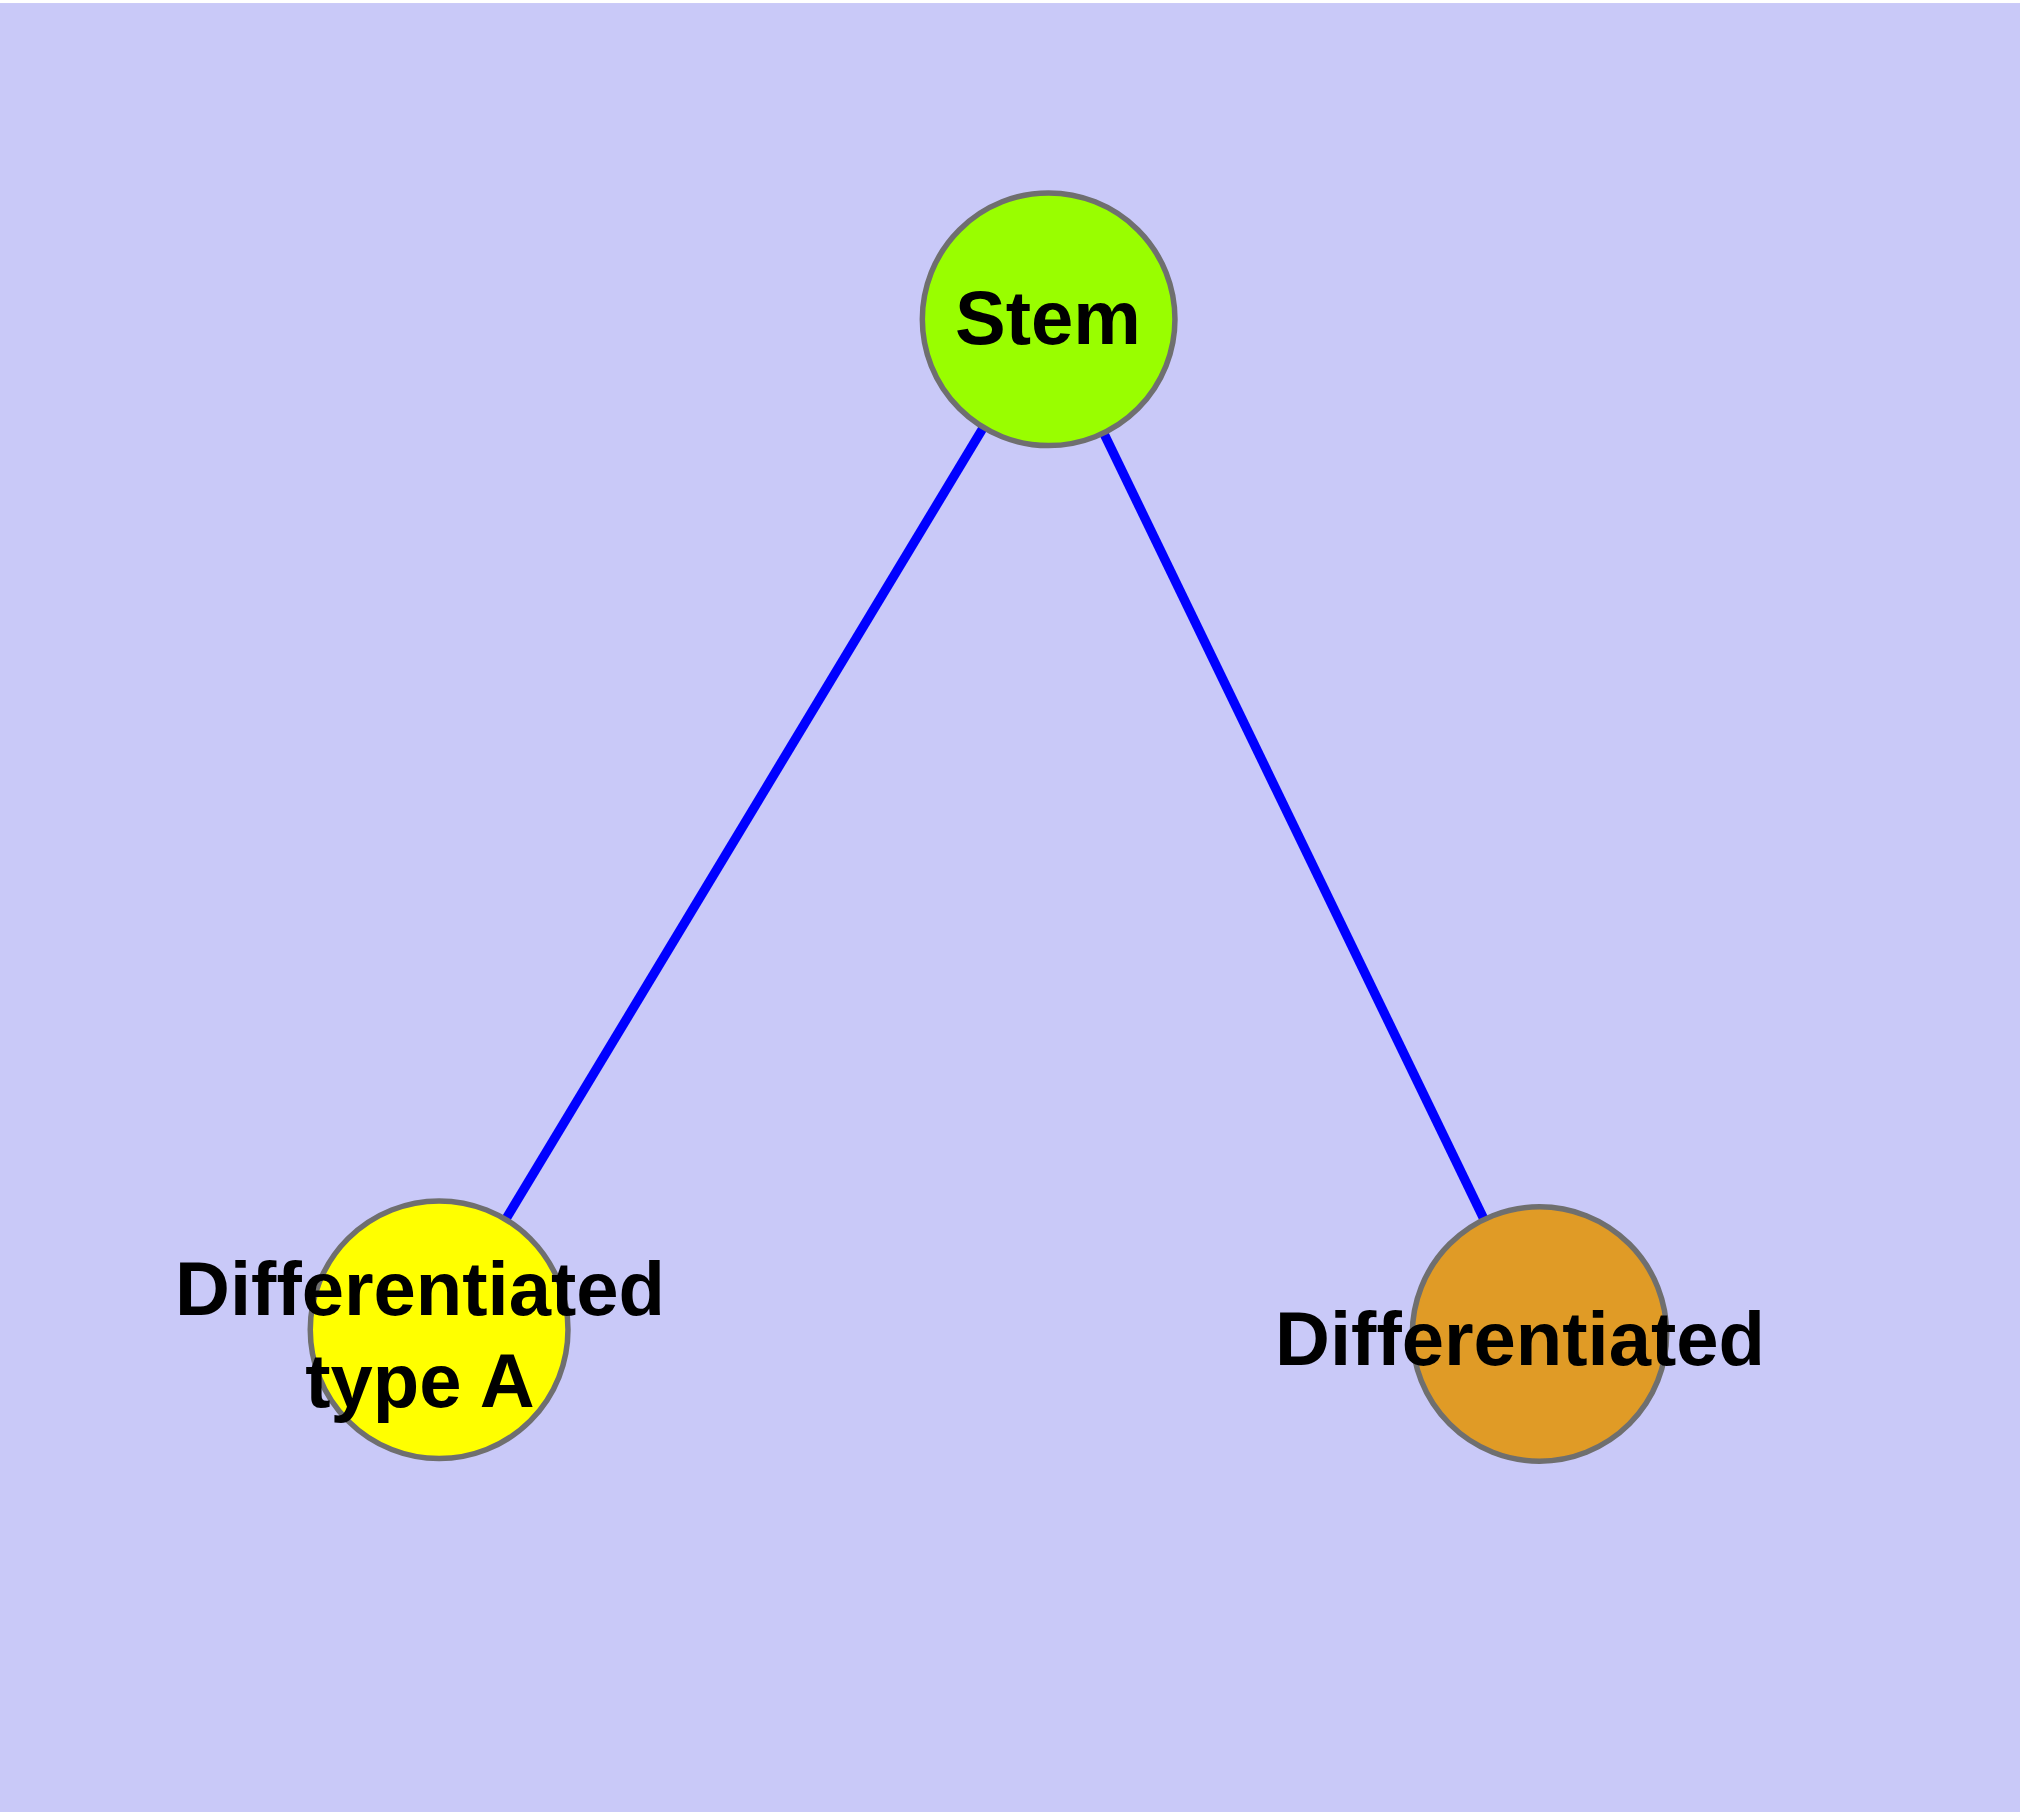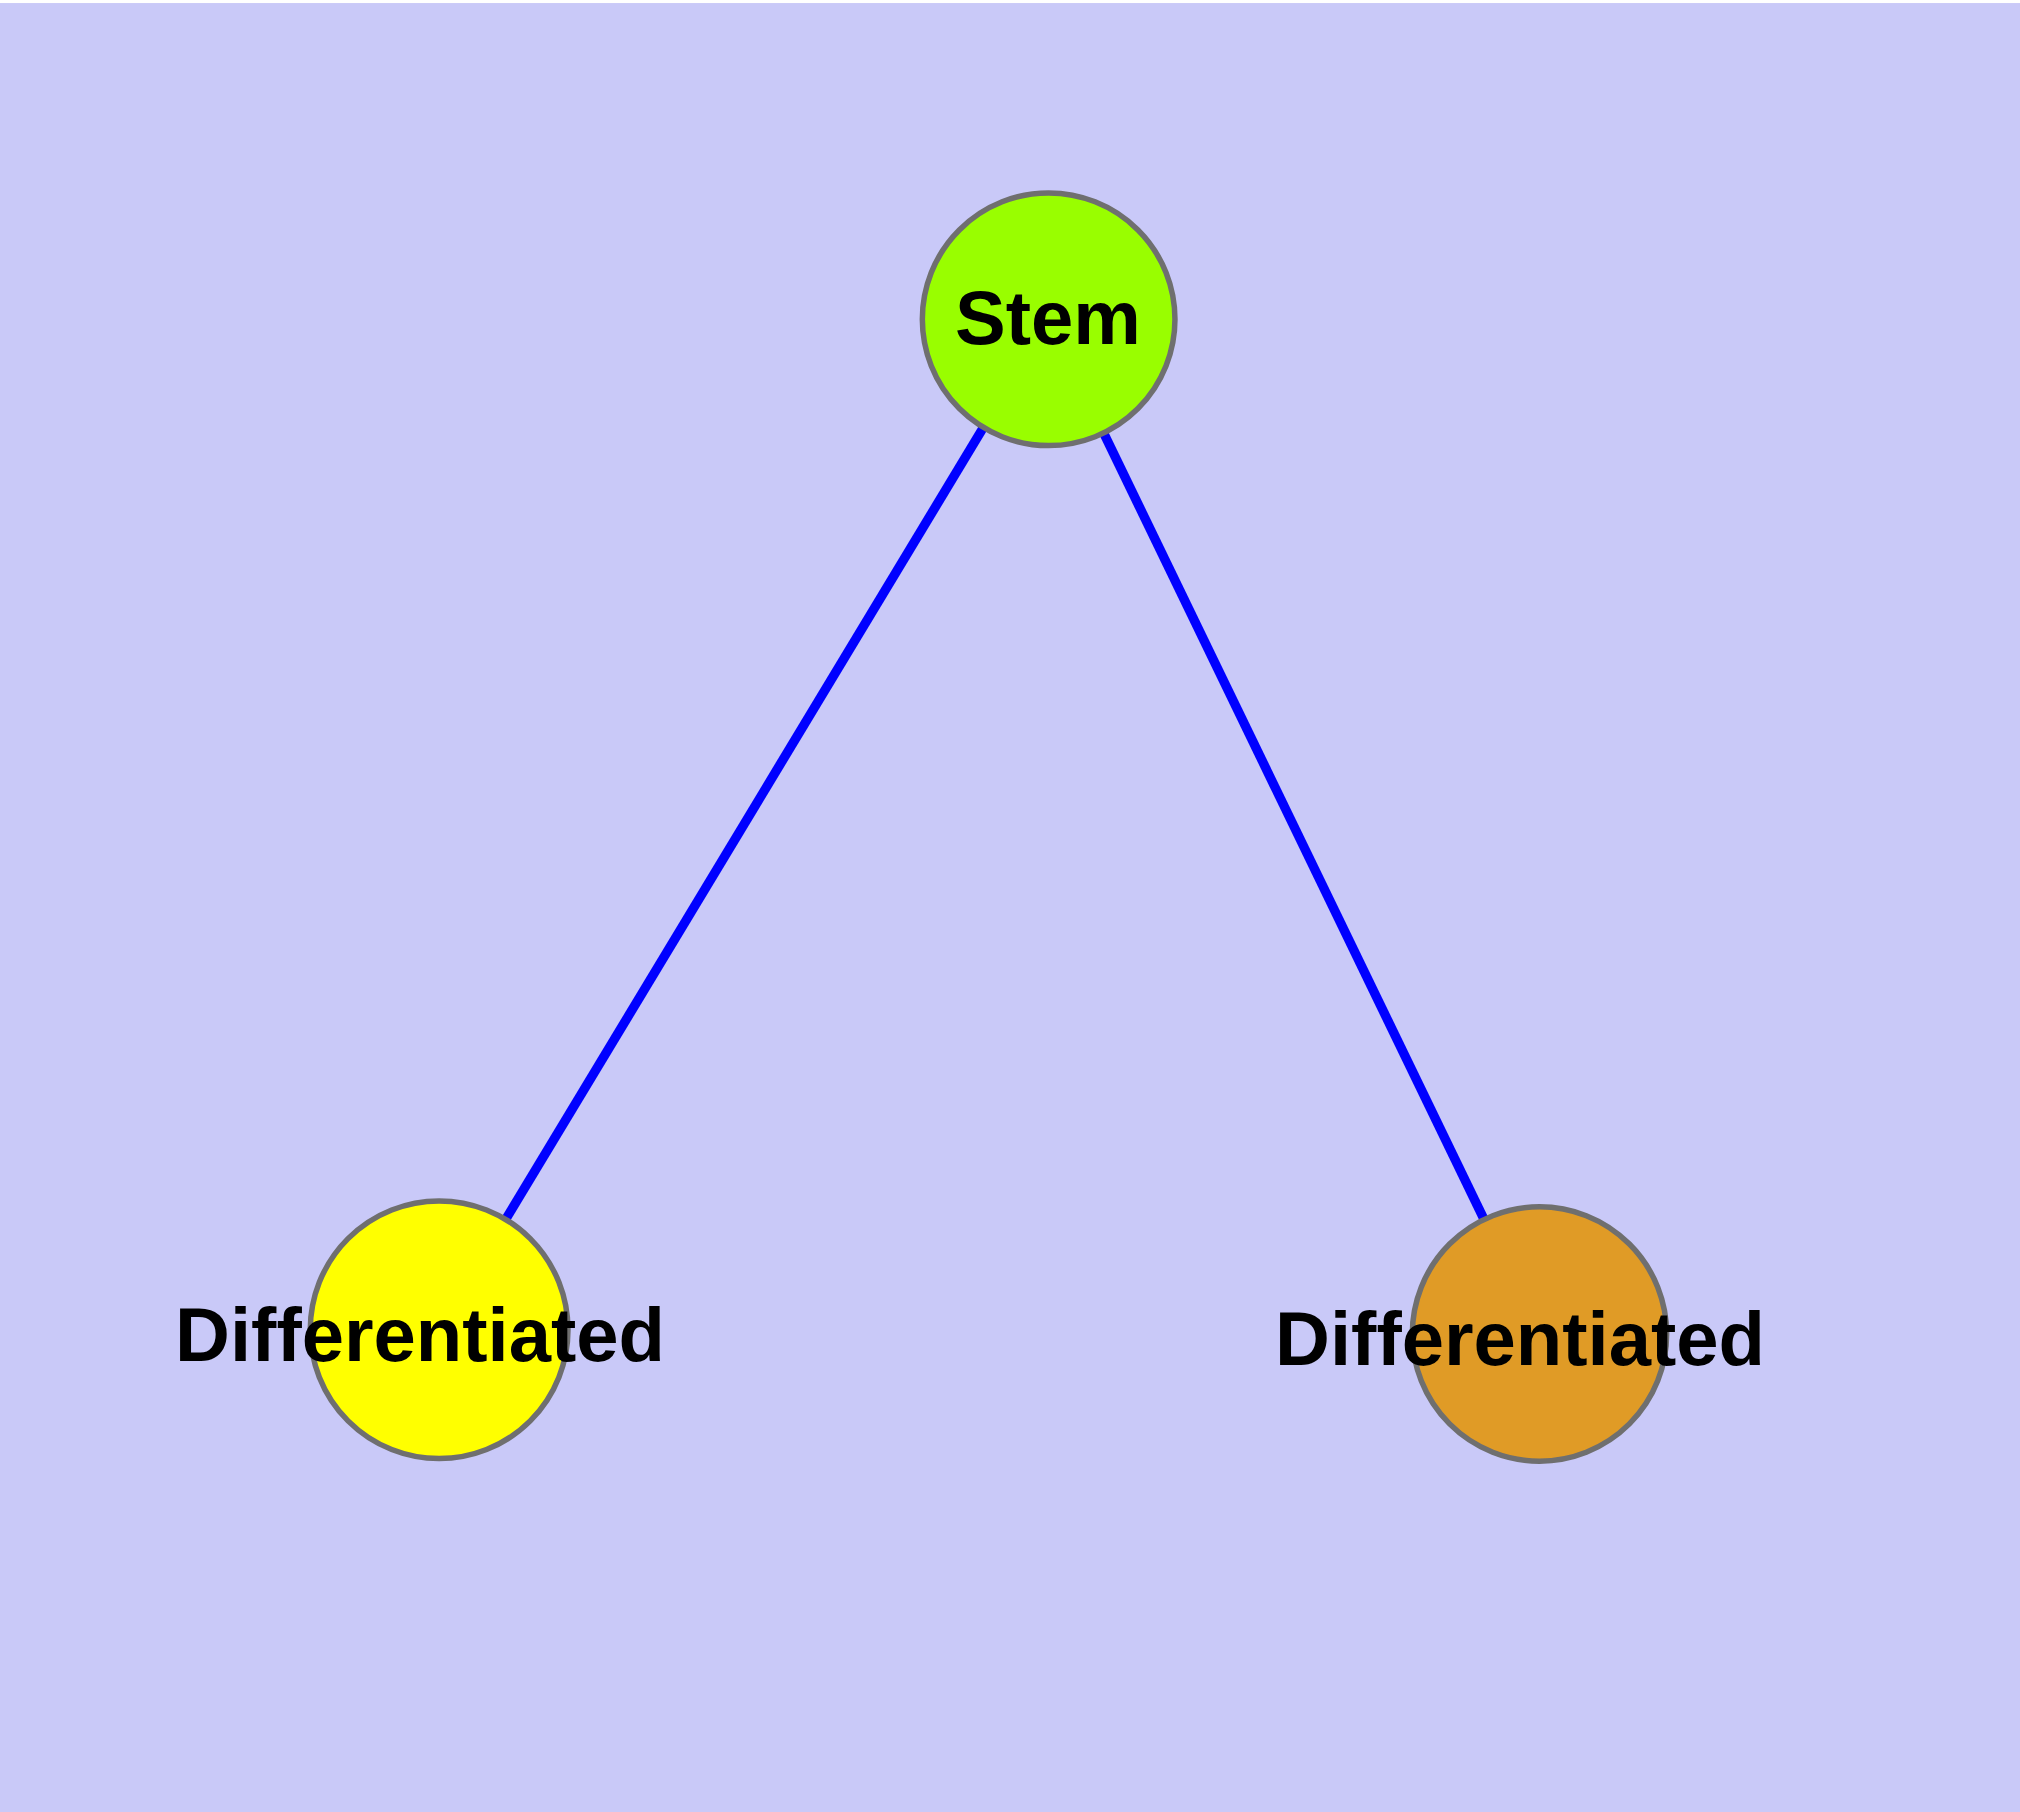--- a/index.html
+++ b/index.html
@@ -57,20 +57,21 @@
 
       <circle cx="1237" cy="373" r="149" stroke-width="6.5" fill="#99FE00" stroke="#6F6F6F"></circle>
       <circle cx="518" cy="1565" r="152" stroke-width="6.5" fill="#FFFF00" stroke="#6F6F6F"></circle>
       <circle cx="1816" cy="1570" r="150" stroke-width="6.5" fill="#E09B26" stroke="#6F6F6F"></circle>
     </svg>
 
     <div class="node-label" style="left:1048px; top:315px;">Stem</div>
 
     <div class="node-label" style="left:420px; top:1332px;">
       <div>Differentiated</div>
+      <div>type A</div>
     </div>
 
     <div class="node-label" style="left:1520px; top:1336px;">
       <div>Differentiated</div>
     </div>
 
   </div>
 </div>
 
 

